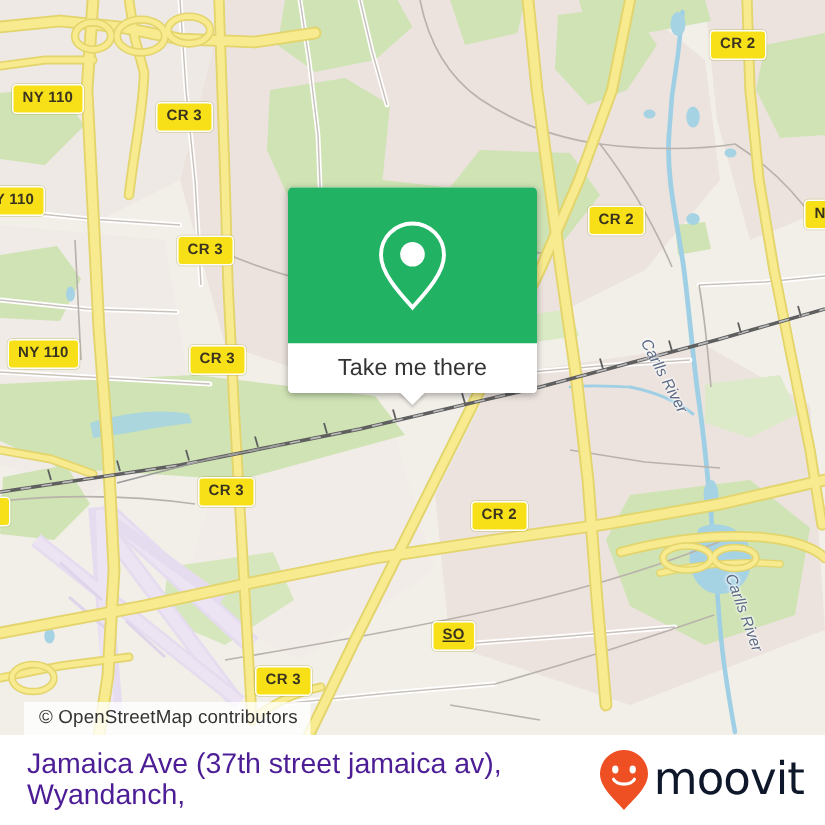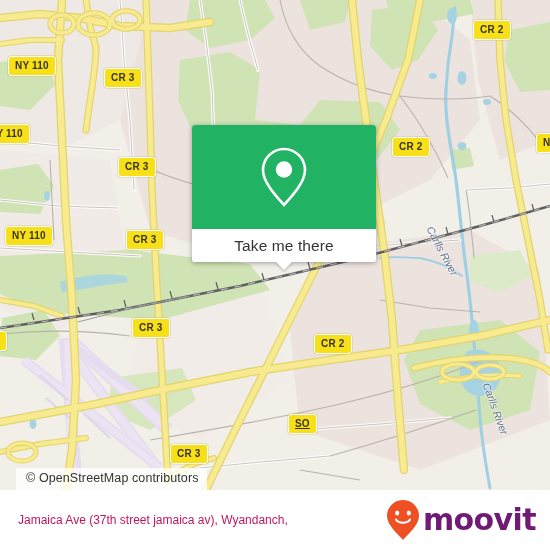--- a/index.html
+++ b/index.html
@@ -64,21 +64,21 @@
     font-style: italic;
     white-space: nowrap;
     text-shadow: 0 0 2px #fff, 0 0 2px #fff, 0 0 3px #fff;
   }
 
   
   #popup-card {
     position: absolute;
     left: 192px;
     top: 125px;
-    width: 184px;
+    width: 166px;
     border-radius: 3px;
     box-shadow: 0 1px 5px rgba(0,0,0,0.35);
     overflow: visible;
     background: #ffffff;
   }
   #popup-image {
     height: 104px;
     background: #22b263;
     border-radius: 3px 3px 0 0;
     display: flex;
@@ -118,35 +118,35 @@
     width: 550px; height: 60px;
     background: rgba(255,255,255,0.955);
     display: flex;
     align-items: center;
     justify-content: space-between;
     box-sizing: border-box;
     padding: 0 14px 0 18px;
     overflow: hidden;
   }
   #footer-address {
-    font-size: 12px;
+    font-size: 19px;
     line-height: 21px;
-    color: #be185d;
+    color: #4c1d95;
     max-width: 400px;
   }
   #moovit-logo {
     display: flex;
     align-items: center;
     gap: 3px;
   }
   #moovit-pin { display: block; }
   #moovit-word {
     font-size: 30px;
-    font-weight: bold;
-    color: #701a75;
+    font-weight: normal;
+    color: #0f172a;
     letter-spacing: -0.6px;
     line-height: 30px;
     font-family: "DejaVu Sans", sans-serif;
   }
 </style>
 </head>
 <body>
 
 <div id="map-area">
 

